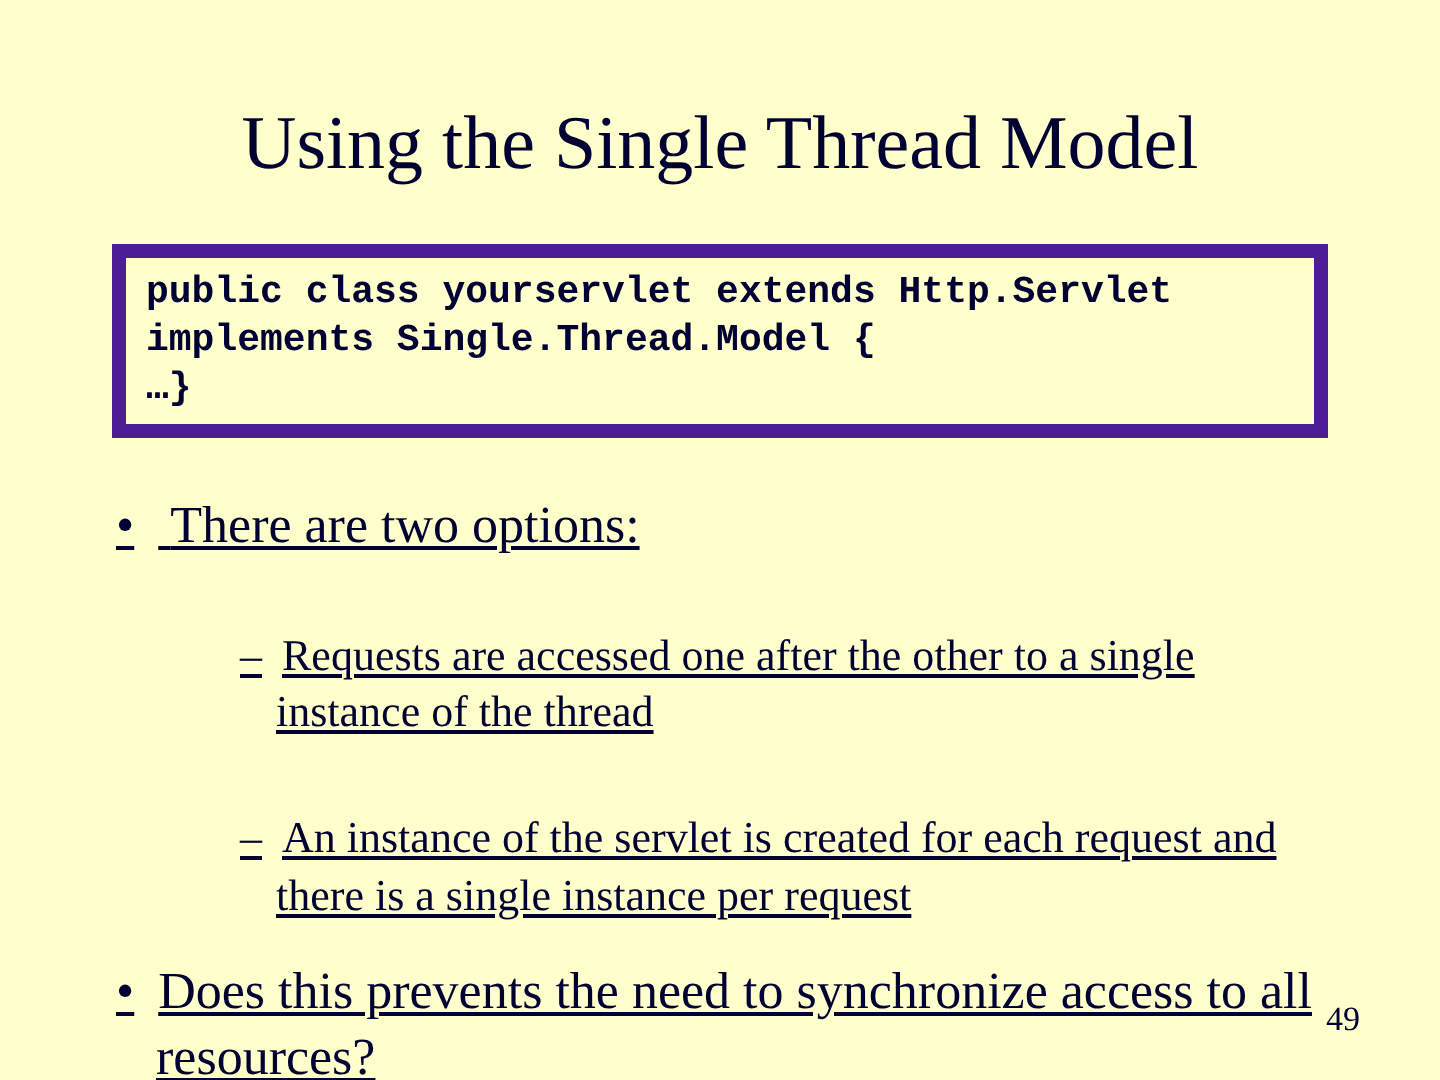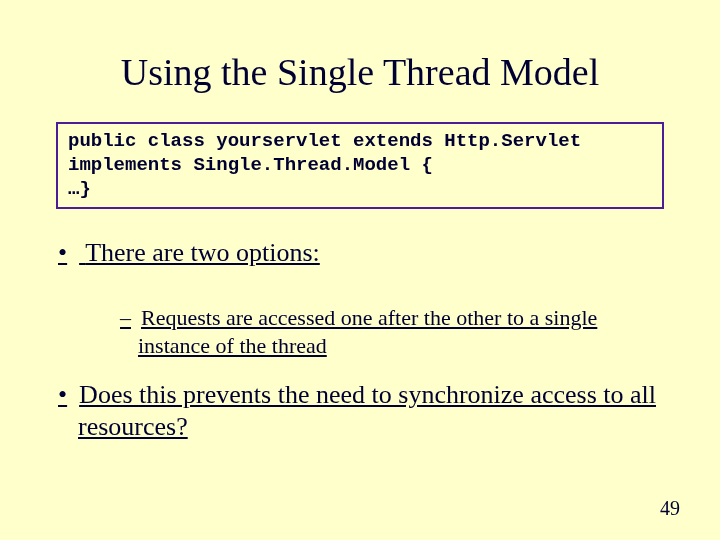--- a/index.html
+++ b/index.html
@@ -12,21 +12,21 @@
     position: relative;
   }
   .title {
     font-size: 38px;
     text-align: center;
     margin-bottom: 28px;
     font-weight: normal;
     font-family: Liberation Serif, serif;
   }
   .codebox {
-    border: 2px solid #4c1d95;
+    border: 7px solid #4c1d95;
     background: #ffffcc;
     padding: 6px 10px;
     margin: 0 6px 28px 6px;
     font-family: "Courier New", Courier, monospace;
     font-size: 19px;
     font-weight: bold;
     line-height: 1.25;
     white-space: pre-wrap;
   }
   ul.top {
@@ -58,34 +58,35 @@
     margin-top: 34px;
   }
   ul.sub > li::before {
     content: "–";
     margin-right: 10px;
   }
   .pagenum {
     position: absolute;
     bottom: 20px;
     right: 40px;
-    font-size: 20px;
+    font-size: 17px;
   }
 </style>
 </head>
 <body>
 
 <h1 class="title">Using the Single Thread Model</h1>
 
 <div class="codebox">public class yourservlet extends Http.Servlet implements Single.Thread.Model {
 …}</div>
 
 <ul class="top">
   <li>
     <span>There are two options:</span>
     <ul class="sub">
       <li>Requests are accessed one after the other to a single instance of the thread</li>
+      <li>An instance of the servlet is created for each request and there is a single instance per request</li>
     </ul>
   </li>
   <li>Does this prevents the need to synchronize access to all resources?</li>
 </ul>
 
 <div class="pagenum">49</div>
 
 </body></html>

